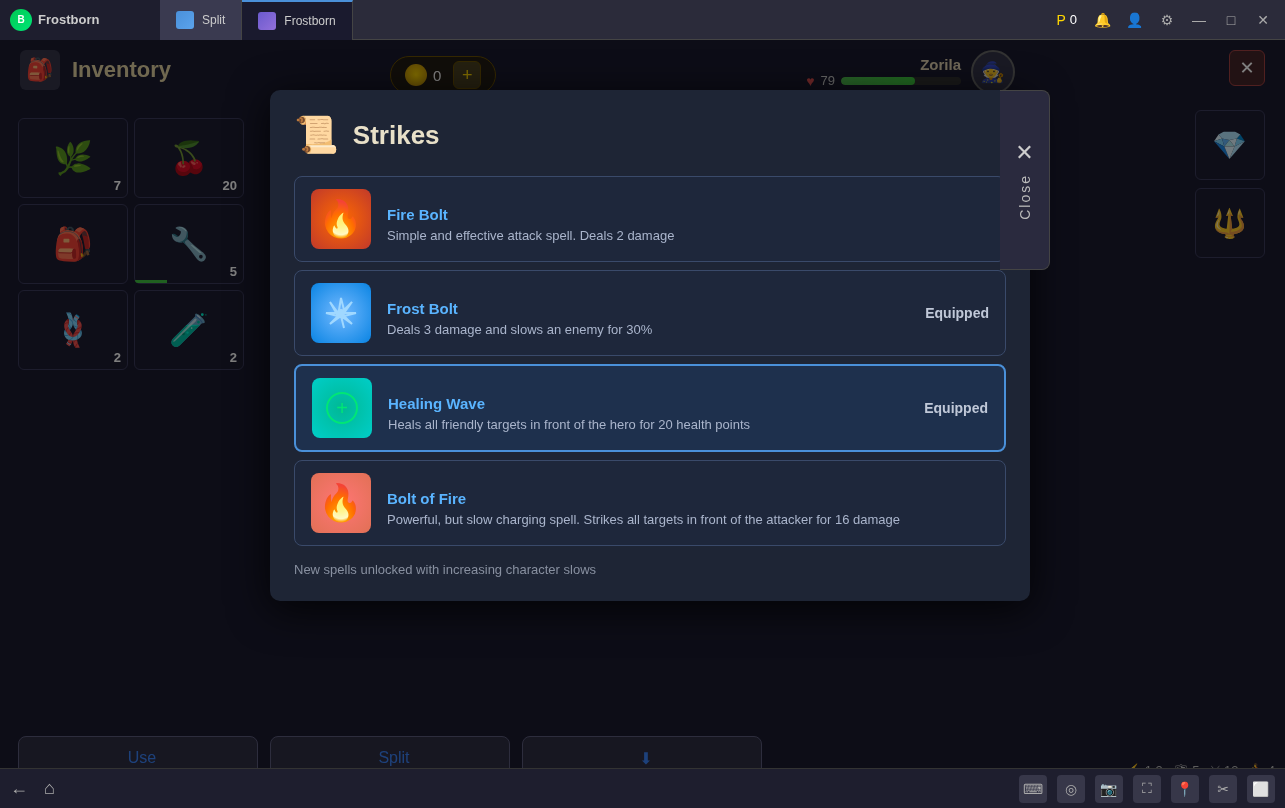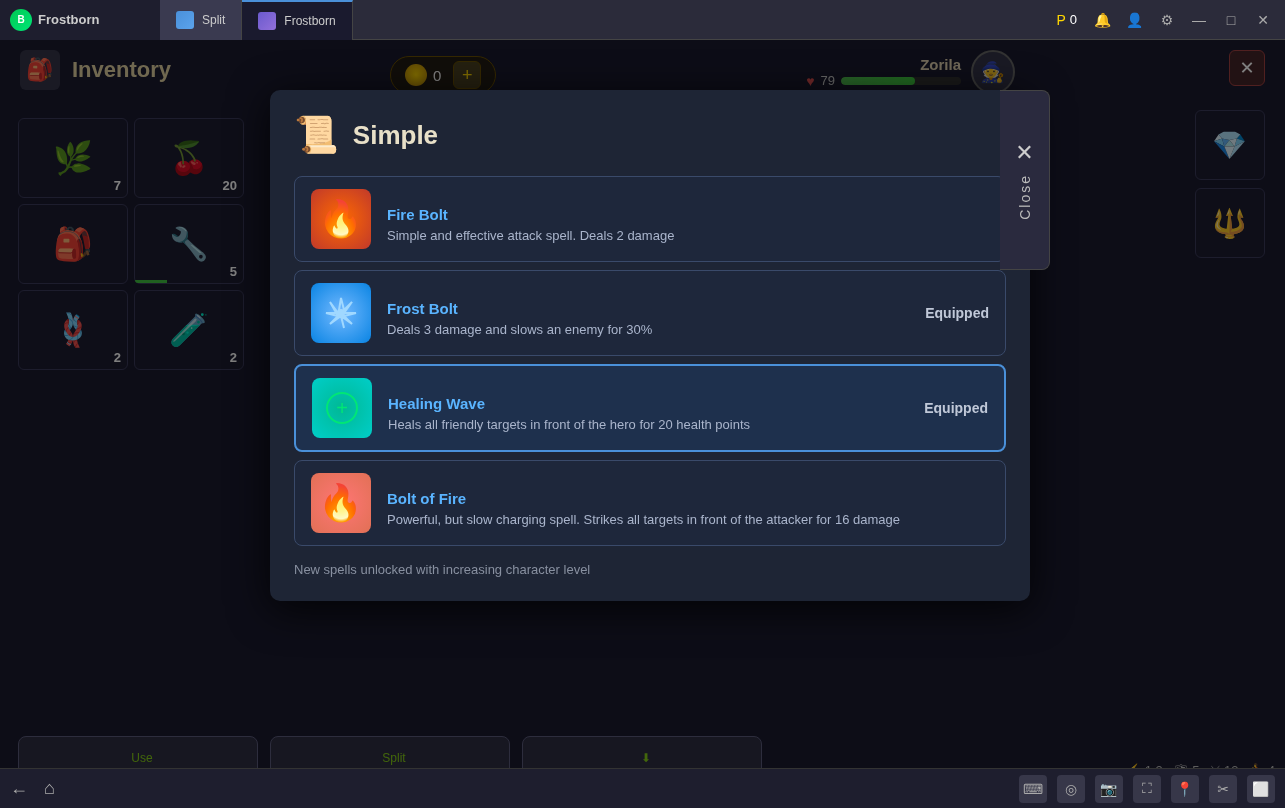--- a/index.html
+++ b/index.html
@@ -279,22 +279,22 @@
     }
     .game-btn {
       flex: 1;
       height: 44px;
       background: rgba(50,50,70,0.9);
       border: 1px solid #5a5a7a;
       border-radius: 8px;
       display: flex;
       align-items: center;
       justify-content: center;
-      color: #84cc16;
-      font-size: 12px;
+      color: #3b82f6;
+      font-size: 16px;
       cursor: pointer;
       padding-left: 8px;
     }
 
     
     .right-items {
       position: absolute;
       top: 70px;
       right: 10px;
       width: 80px;
@@ -621,21 +621,21 @@
       <span>🏃</span>
       <span>4</span>
     </div>
   </div>
 
   <div class="modal-overlay"></div>
 
   <div class="spells-modal">
     <div class="modal-header">
       <span class="spell-scroll-icon">📜</span>
-      <span class="modal-title">Simple</span>
+      <span class="modal-title">Strikes</span>
     </div>
 
     <div class="spell-list">
 
       <div class="spell-item">
         <div class="spell-icon-wrap spell-icon-fire">
           🔥
         </div>
         <div class="spell-info">
           <div class="spell-name">Fire Bolt</div>
@@ -677,21 +677,21 @@
         </div>
         <div class="spell-info">
           <div class="spell-name">Bolt of Fire</div>
           <div class="spell-desc">Powerful, but slow charging spell. Strikes all targets in front of the attacker for 16 damage</div>
         </div>
       </div>
 
     </div>
 
     <div class="modal-footer">
-      <span>New spells unlocked with increasing character level</span>
+      <span>New spells unlocked with increasing character slows</span>
     </div>
   </div>
 
   <div class="close-side-panel">
     <span class="close-x">✕</span>
     <span class="close-text-vertical">Close</span>
   </div>
 
   <div class="fps-counter">
     <span>FPS</span>

